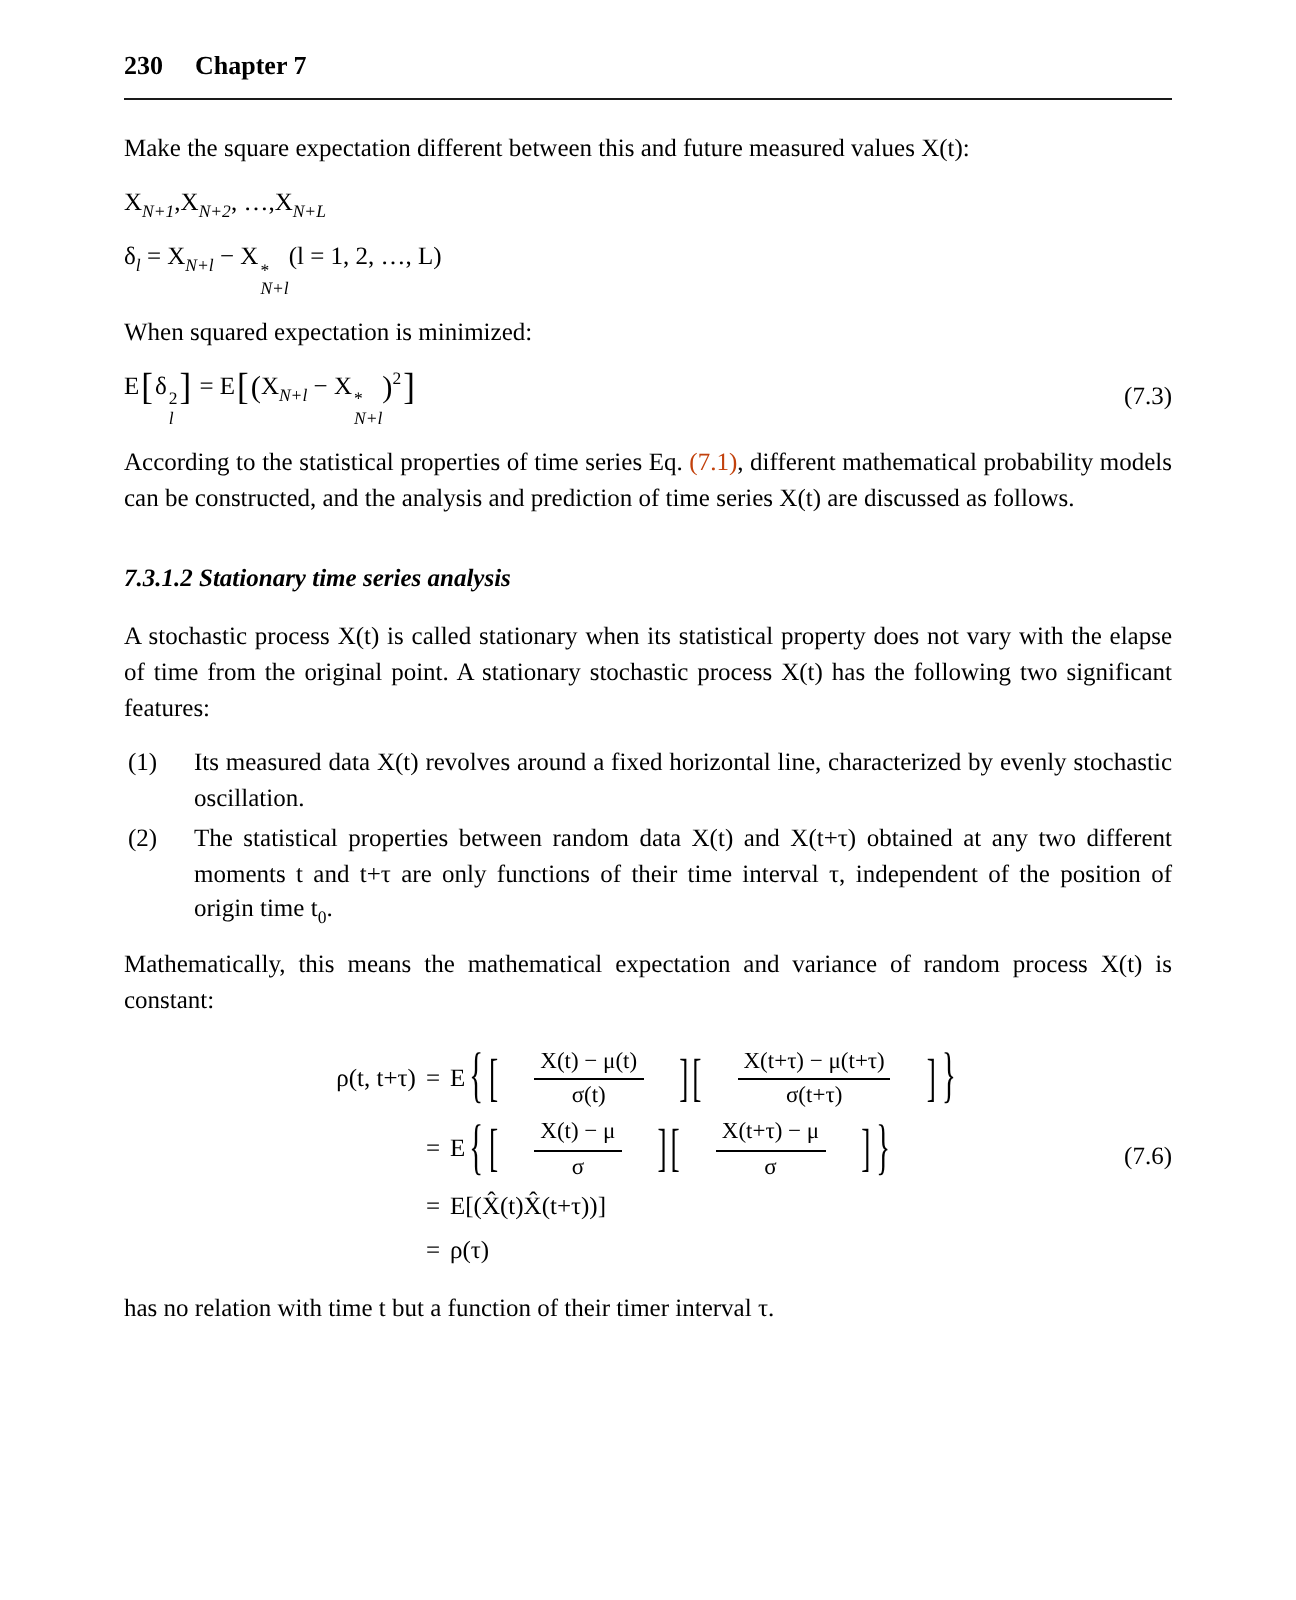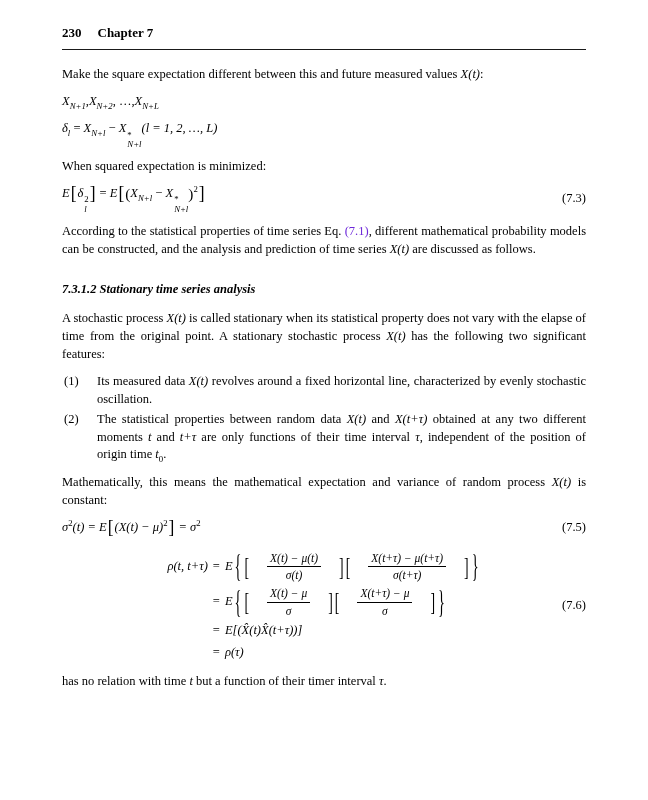--- a/index.html
+++ b/index.html
@@ -6,21 +6,21 @@
   .page {
     width:648px; height:800px; box-sizing:border-box; background:#ffffff;
     padding:24px 62px 0 62px; overflow:hidden;
     font-family:"Liberation Serif","DejaVu Serif",serif;
     font-size:12.5px; line-height:1.42; color:#000;
   }
   .pagehead {display:flex; gap:16px; font-weight:bold; 
     font-size:13px; padding-bottom:7px; border-bottom:1px solid #1a1a1a;}
   p.body {margin:9px 0; text-align:justify;}
   p.first {margin-top:16px;}
-  .mi {font-style:italic;}
+  .mi {}
   .link {cursor:pointer;}
   sub, sup {font-size:0.7em; line-height:0;}
   sub.mi {font-style:italic;}
   .secheading {font-size:12.5px; font-style:italic; font-weight:bold; margin:23px 0 11px;}
   
   .eq {text-align:left; margin:9px 0; position:relative; white-space:nowrap;}
   .eqnum {position:absolute; right:0; top:50%; transform:translateY(-50%); font-style:normal;}
   .stack {display:inline-flex; flex-direction:column; align-items:flex-start;
     font-size:0.7em; line-height:1.05; vertical-align:-0.65em; margin-left:1px;}
   .stack .top {font-style:normal;}
@@ -72,41 +72,40 @@
   <p class="body"><span>When squared expectation is minimized:</span></p>
 
   <div class="eq"><span class="mi">E</span><span class="d1">[</span><span class="mi">δ</span><span class="stack">
         <span class="top">2</span>
         <span class="bot">l</span>
       </span><span class="d1">]</span><span> = </span><span class="mi">E</span><span class="d1">[</span><span class="d1p">(</span><span class="mi">X</span><sub class="mi">N+l</sub><span> − </span><span class="mi">X</span><span class="stack">
         <span class="top">*</span>
         <span class="bot">N+l</span>
       </span><span class="d1p">)</span><sup>2</sup><span class="d1">]</span><span class="eqnum">(7.3)</span></div>
 
-  <p class="body"><span>According to the statistical properties of time series Eq. </span><span class="link" style="color: #6d28d9;">(7.1)</span><span>, different mathematical probability models can be constructed, and the analysis and prediction of time series </span><span class="mi">X(t)</span><span> are discussed as follows.</span></p>
+  <p class="body"><span>According to the statistical properties of time series Eq. </span><span class="link" style="color: #c2410c;">(7.1)</span><span>, different mathematical probability models can be constructed, and the analysis and prediction of time series </span><span class="mi">X(t)</span><span> are discussed as follows.</span></p>
 
   <div class="secheading">7.3.1.2 Stationary time series analysis</div>
 
   <p class="body"><span>A stochastic process </span><span class="mi">X(t)</span><span> is called stationary when its statistical property does not vary with the elapse of time from the original point. A stationary stochastic process </span><span class="mi">X(t)</span><span> has the following two significant features:</span></p>
 
   <div class="list">
     <div class="li">
       <span class="lmark">(1)</span>
       <span class="ltext"><span>Its measured data </span><span class="mi">X(t)</span><span> revolves around a fixed horizontal line, characterized by evenly stochastic oscillation.</span></span>
     </div>
     <div class="li">
       <span class="lmark">(2)</span>
       <span class="ltext"><span>The statistical properties between random data </span><span class="mi">X(t)</span><span> and </span><span class="mi">X(t+τ)</span><span> obtained at any two different moments </span><span class="mi">t</span><span> and </span><span class="mi">t+τ</span><span> are only functions of their time interval </span><span class="mi">τ</span><span>, independent of the position of origin time </span><span class="mi">t</span><sub>0</sub><span>.</span></span>
     </div>
   </div>
 
   <p class="body"><span>Mathematically, this means the mathematical expectation and variance of random process </span><span class="mi">X(t)</span><span> is constant:</span></p>
 
 
-  <div class="eq"><span class="mi">σ</span><sup>2</sup><span class="mi">(t) = E</span><span class="d1">[</span><span class="mi">(X(t) − μ)</span><sup>2</sup><span class="d1">]</span><span class="mi"> = σ</span><sup>2</sup><span class="eqnum">(7.5)</span></div>
 
 
   <div class="eq76wrap">
     <div class="altable">
       <div class="arow">
         <span class="acell lhscell mi">ρ(t, t+τ)</span>
         <span class="acell opcell">=</span>
         <span class="acell rhscell"><span class="mi">E</span><span class="d-brace">{</span><span class="d-brack">[</span><span class="frac"><span class="fnum mi">X(t) − μ(t)</span><span class="fden mi">σ(t)</span></span><span class="d-brack">]</span><span class="d-brack">[</span><span class="frac"><span class="fnum mi">X(t+τ) − μ(t+τ)</span><span class="fden mi">σ(t+τ)</span></span><span class="d-brack">]</span><span class="d-brace">}</span></span>
       </div>
       <div class="arow">

